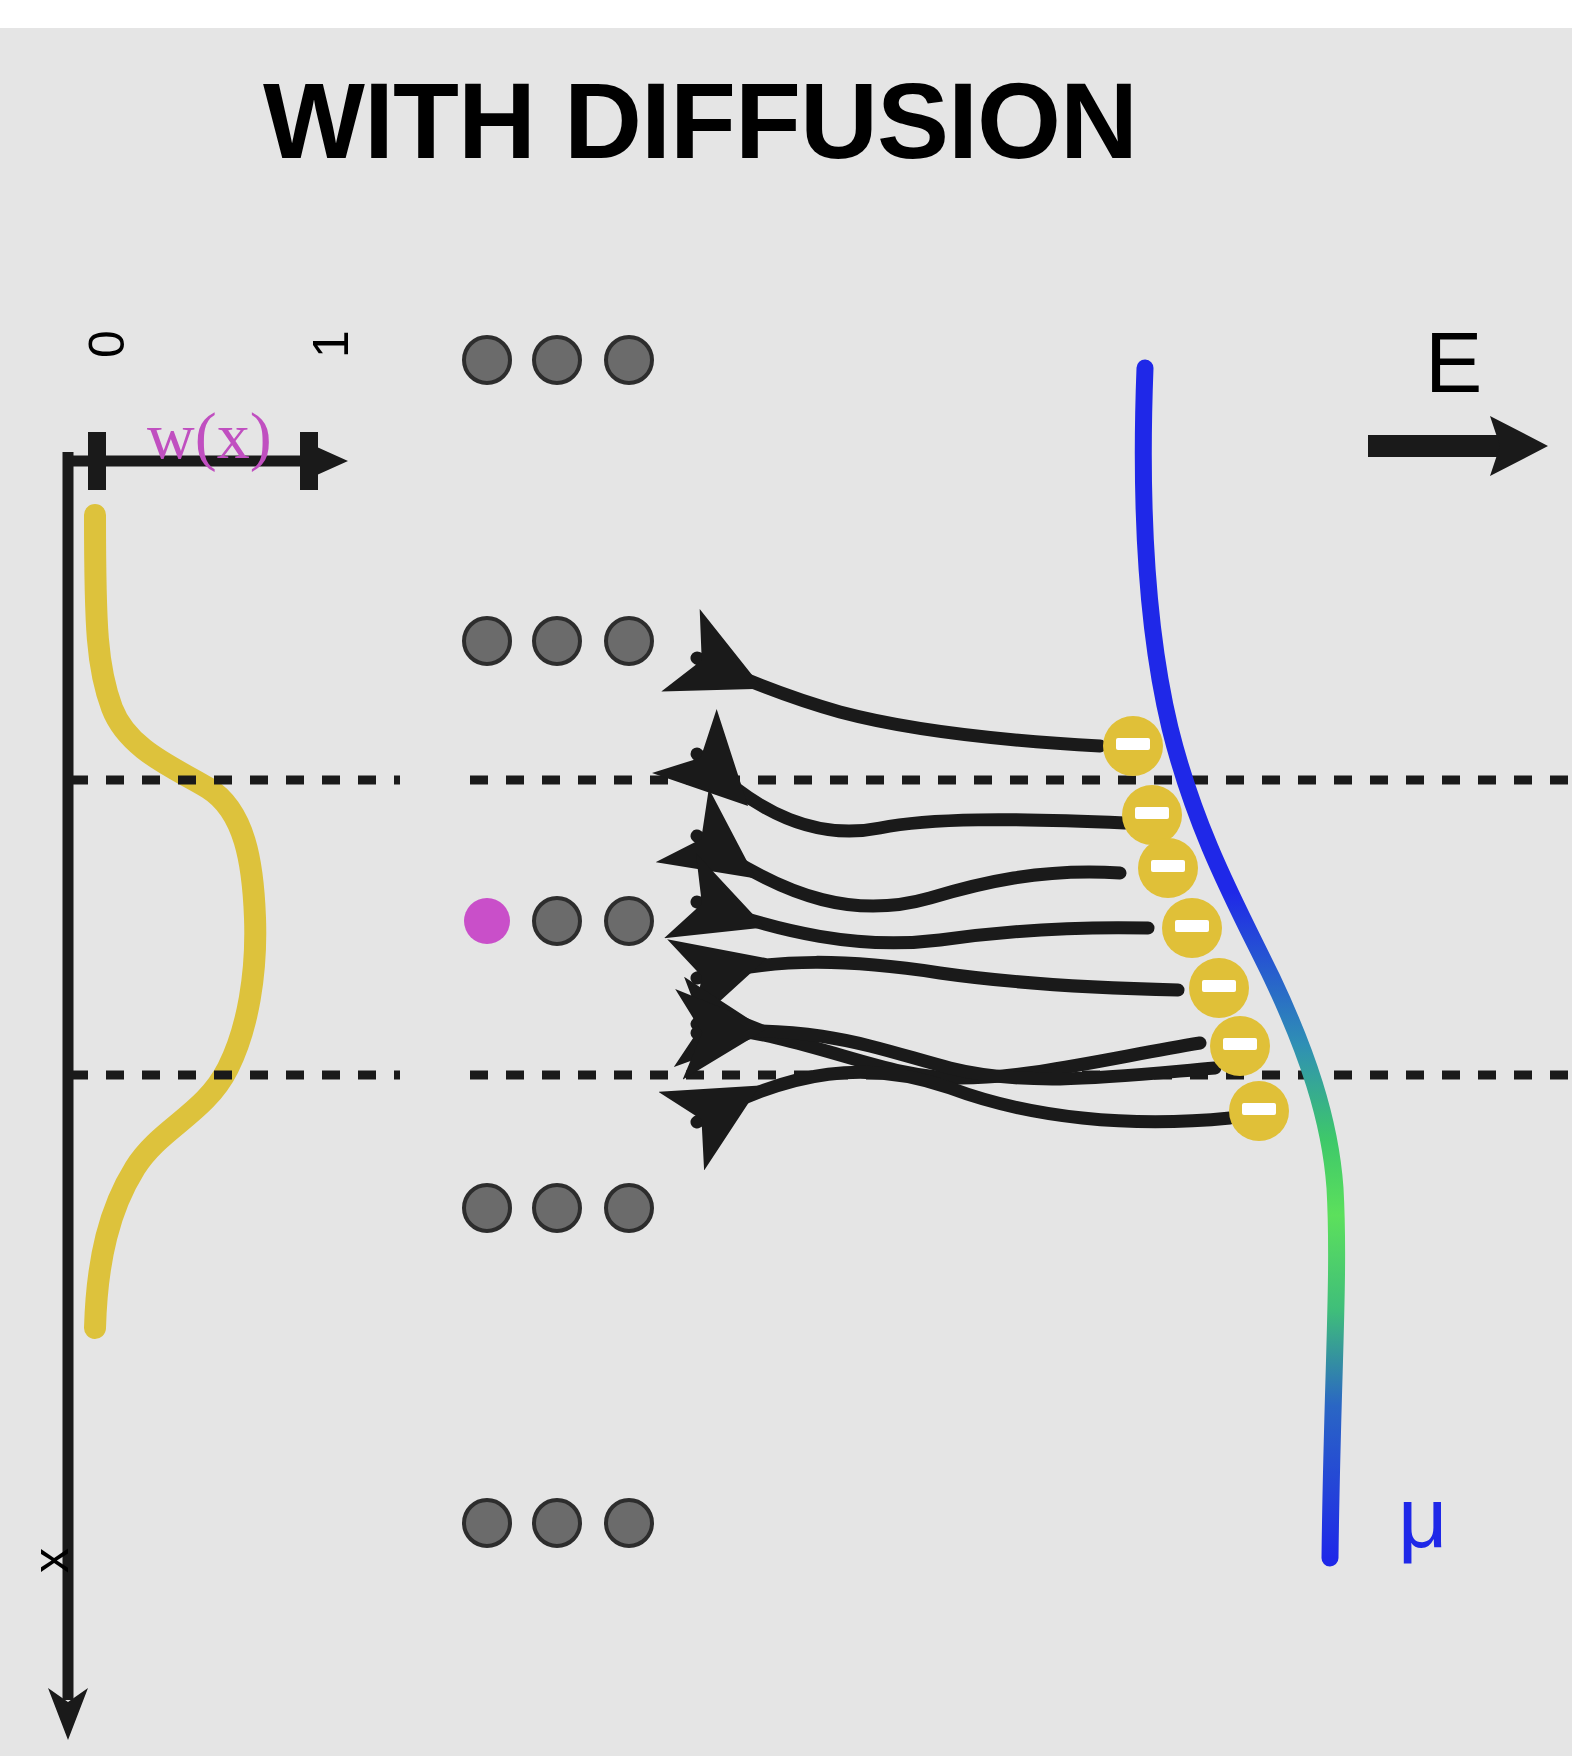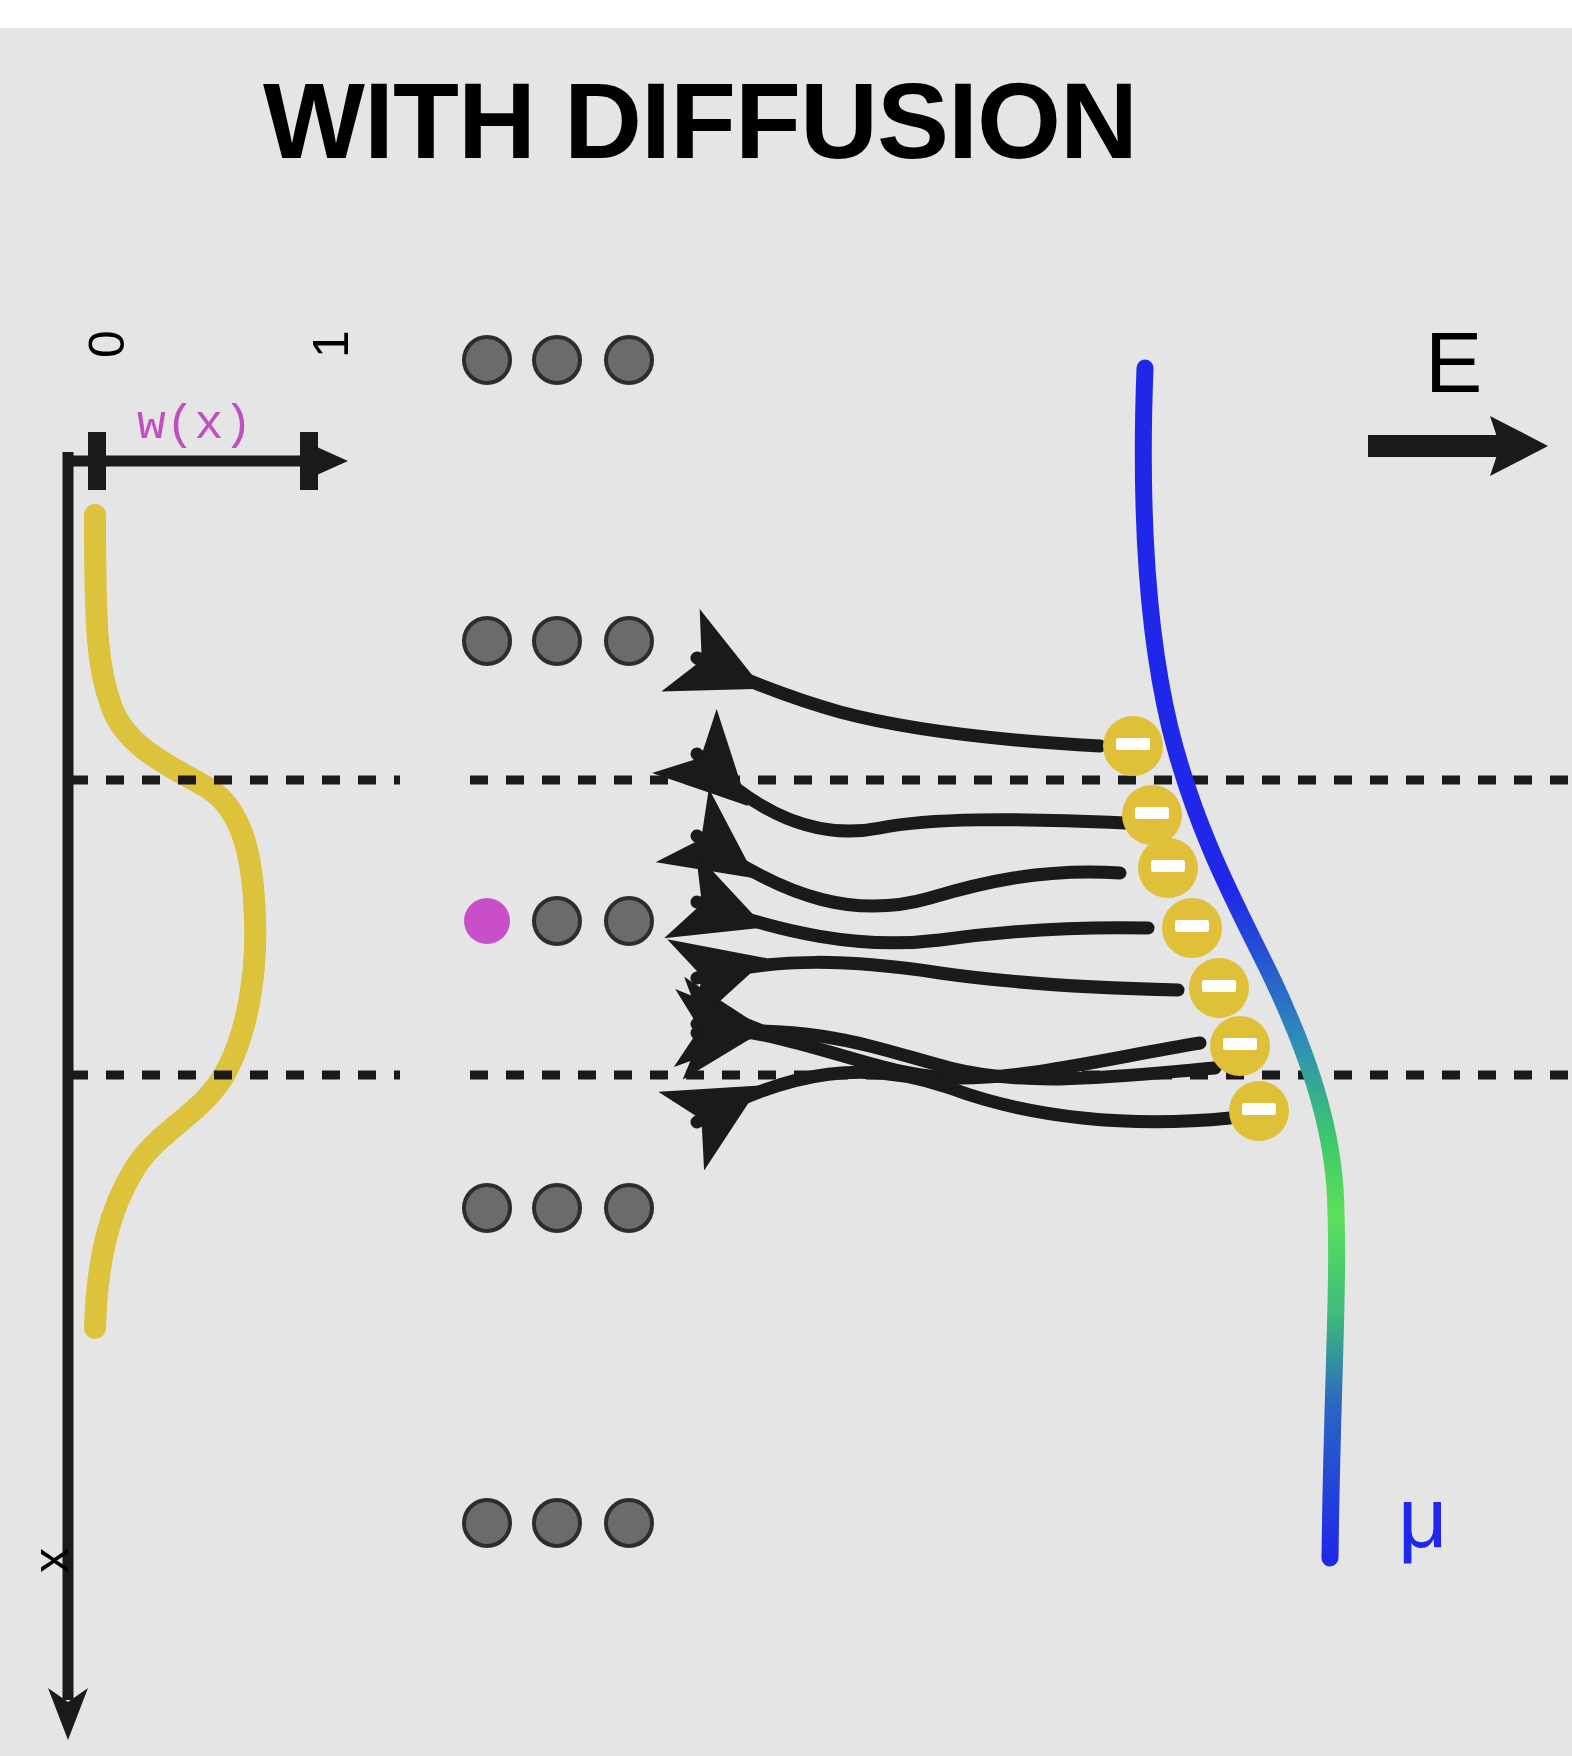--- a/index.html
+++ b/index.html
@@ -37,25 +37,25 @@
     top: 0;
     width: 1572px;
     height: 1756px;
   }
   .lbl {
     position: absolute;
     color: #000000;
     white-space: nowrap;
   }
   #lbl-wx {
-    left: 137px;
+    left: 147px;
     top: 370px;
-    font-size: 48px;
+    font-size: 66px;
     color: #c04fc0;
-    font-family: Liberation Mono, monospace;
+    font-family: Liberation Serif, serif;
   }
   #lbl-zero {
     left: 78px;
     top: 330px;
     font-size: 50px;
     transform: rotate(-90deg);
     transform-origin: left top;
     font-family: "Liberation Sans", sans-serif;
   }
   #lbl-one {

